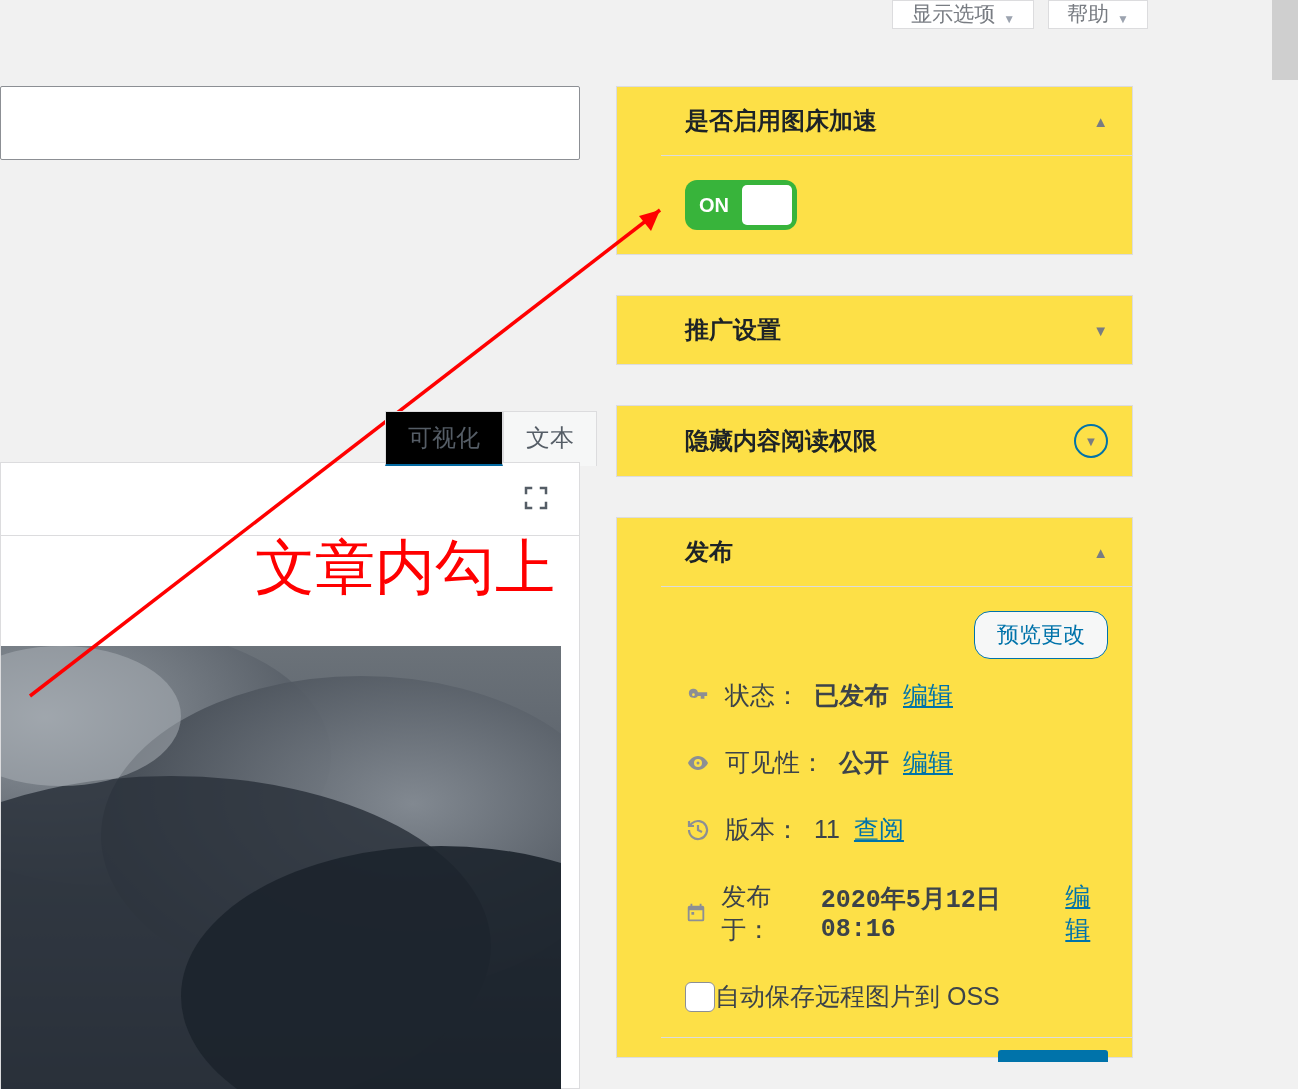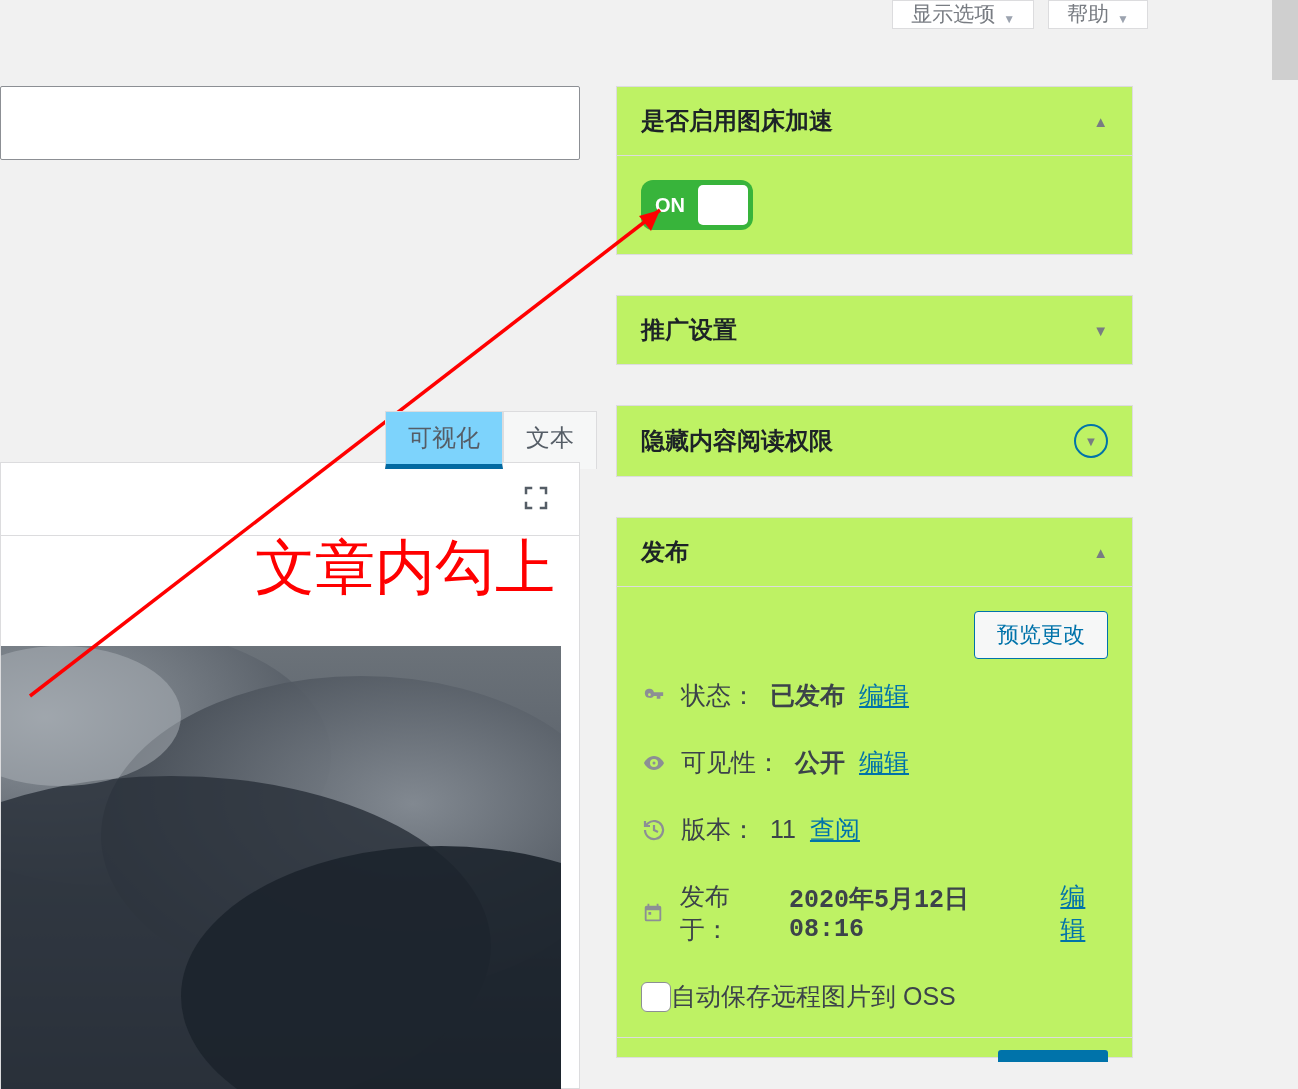--- a/index.html
+++ b/index.html
@@ -70,22 +70,22 @@
   .editor-tab {
     padding: 10px 22px;
     font-size: 24px;
     color: #555d66;
     border: 1px solid #dcdcde;
     border-bottom: none;
     background: #f6f7f7;
     cursor: pointer;
   }
   .editor-tab.active {
-    background: #7dd3fc;
-    border-bottom: 5px solid #0369a1;
+    background: #000000;
+    border-bottom: 2px solid #0369a1;
     position: relative;
     z-index: 2;
   }
   .editor-toolbar {
     position: absolute;
     top: 462px;
     left: 0;
     width: 580px;
     height: 74px;
     background: #fff;
@@ -122,23 +122,24 @@
   .cloud-svg { width: 100%; height: 100%; display:block; }
 
   
   .right-col {
     position: absolute;
     left: 616px;
     top: 86px;
     width: 517px;
   }
   .panel {
-    background: #bef264;
+    background: #fde047;
     border: 1px solid #dcdcde;
     margin-bottom: 40px;
+    padding-left: 44px;
   }
   .panel-header {
     display: flex;
     justify-content: space-between;
     align-items: center;
     padding: 18px 24px;
     font-size: 24px;
     font-weight: 700;
     color: #1d2327;
     border-bottom: 1px solid #dcdcde;
@@ -194,21 +195,21 @@
     display: flex;
     justify-content: flex-end;
     padding: 0 24px 20px 24px;
   }
   .btn-outline {
     border: 1.5px solid #0073aa;
     color: #0073aa;
     background: #f6f7f7;
     padding: 8px 22px;
     font-size: 22px;
-    border-radius: 4px;
+    border-radius: 16px;
     cursor: pointer;
   }
 
   .meta-row {
     display: flex;
     align-items: center;
     gap: 14px;
     padding: 0 24px 34px 24px;
     font-size: 25px;
     color: #3c434a;

